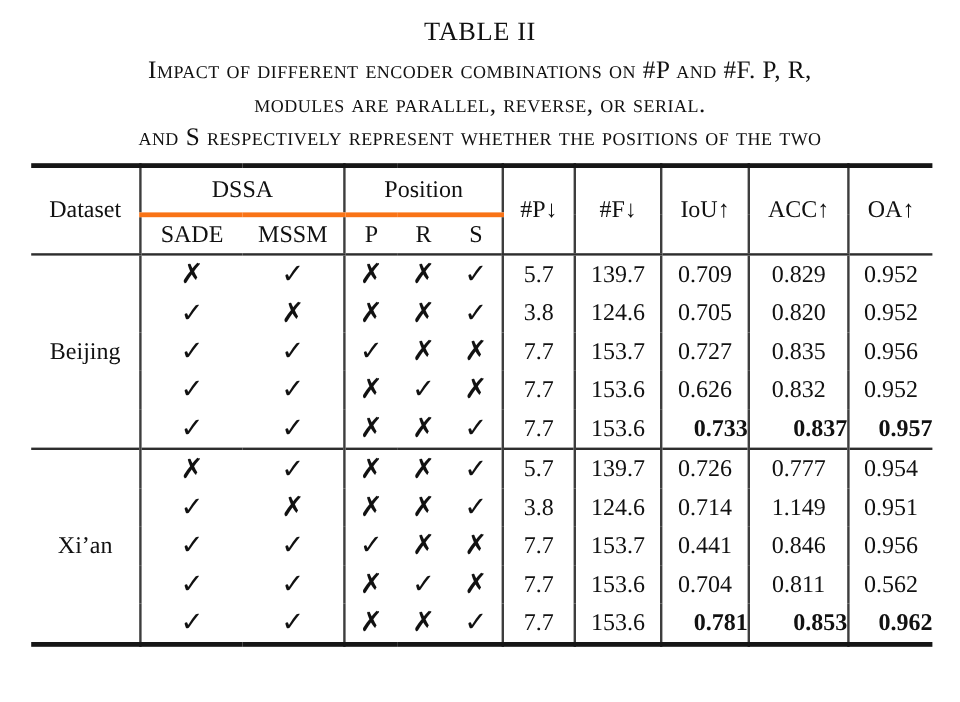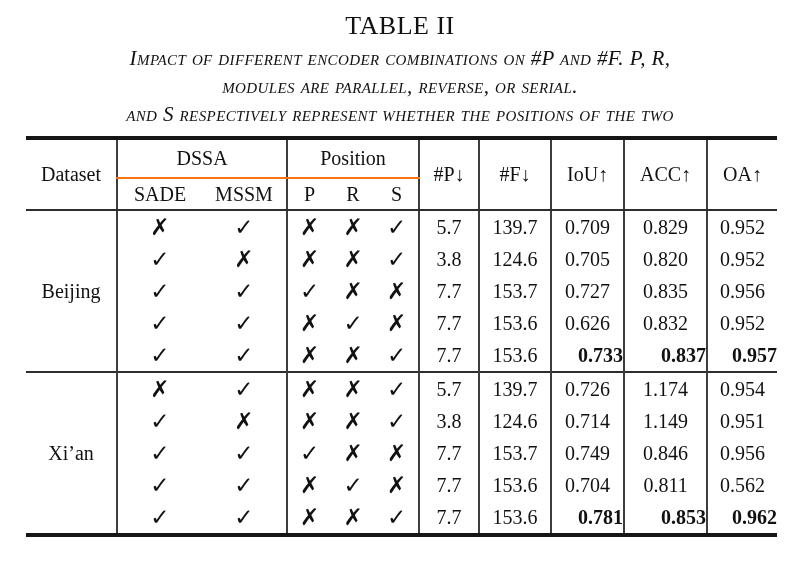--- a/index.html
+++ b/index.html
@@ -16,31 +16,30 @@
 
   
   .caption {
     position: absolute;
     top: 13px;
     left: 0;
     width: 800px;
     text-align: center;
   }
   .cap-label {
-    font-size: 26px;
+    font-size: 22px;
     line-height: 26px;
     letter-spacing: 0.5px;
     margin-bottom: 5px;
   }
   .cap-line {
     font-variant: small-caps;
     font-size: 21px;
     line-height: 28px;
     letter-spacing: 0.4px;
-    font-style: italic;
   }
 
   
   table.results {
     position: absolute;
     left: 26px;
     top: 136px;
     width: 751px;
     border-collapse: collapse;
     table-layout: fixed;
@@ -53,21 +52,21 @@
     vertical-align: middle;
     padding: 0;
     overflow: hidden;
     white-space: nowrap;
   }
   tr.hr1 td { height: 37px; }
   tr.hr2 td { height: 30px; margin-top: 45px; }
   tr.dr  td { height: 32px; }
 
   .bl  { border-left: 2px solid #3d3d3d; }          
-  .grp { border-bottom: 2px solid #f97316; }        
+  .grp { border-bottom: 4px solid #f97316; }        
   .hb  { border-bottom: 2px solid #2e2e2e; }        
   tr.mid td { border-top: 2px solid #2e2e2e; }      
 
   .mark {
     font-family: "DejaVu Sans", sans-serif;
     font-size: 23px;
     line-height: 23px;
   }
   .bold { font-weight: 700; text-align: right; }
 </style>
@@ -182,21 +181,21 @@
     <tr class="dr mid">
       <td rowspan="5">Xi’an</td>
       <td class="bl mark">✗</td>
       <td class="mark">✓</td>
       <td class="bl mark">✗</td>
       <td class="mark">✗</td>
       <td class="mark">✓</td>
       <td class="bl">5.7</td>
       <td class="bl">139.7</td>
       <td class="bl">0.726</td>
-      <td class="bl">1.174</td>
+      <td class="bl">0.777</td>
       <td class="bl">0.954</td>
     </tr>
     <tr class="dr">
       <td class="bl mark">✓</td>
       <td class="mark">✗</td>
       <td class="bl mark">✗</td>
       <td class="mark">✗</td>
       <td class="mark">✓</td>
       <td class="bl">3.8</td>
       <td class="bl">124.6</td>
@@ -205,21 +204,21 @@
       <td class="bl">0.951</td>
     </tr>
     <tr class="dr">
       <td class="bl mark">✓</td>
       <td class="mark">✓</td>
       <td class="bl mark">✓</td>
       <td class="mark">✗</td>
       <td class="mark">✗</td>
       <td class="bl">7.7</td>
       <td class="bl">153.7</td>
-      <td class="bl">0.749</td>
+      <td class="bl">0.441</td>
       <td class="bl">0.846</td>
       <td class="bl">0.956</td>
     </tr>
     <tr class="dr">
       <td class="bl mark">✓</td>
       <td class="mark">✓</td>
       <td class="bl mark">✗</td>
       <td class="mark">✓</td>
       <td class="mark">✗</td>
       <td class="bl">7.7</td>

